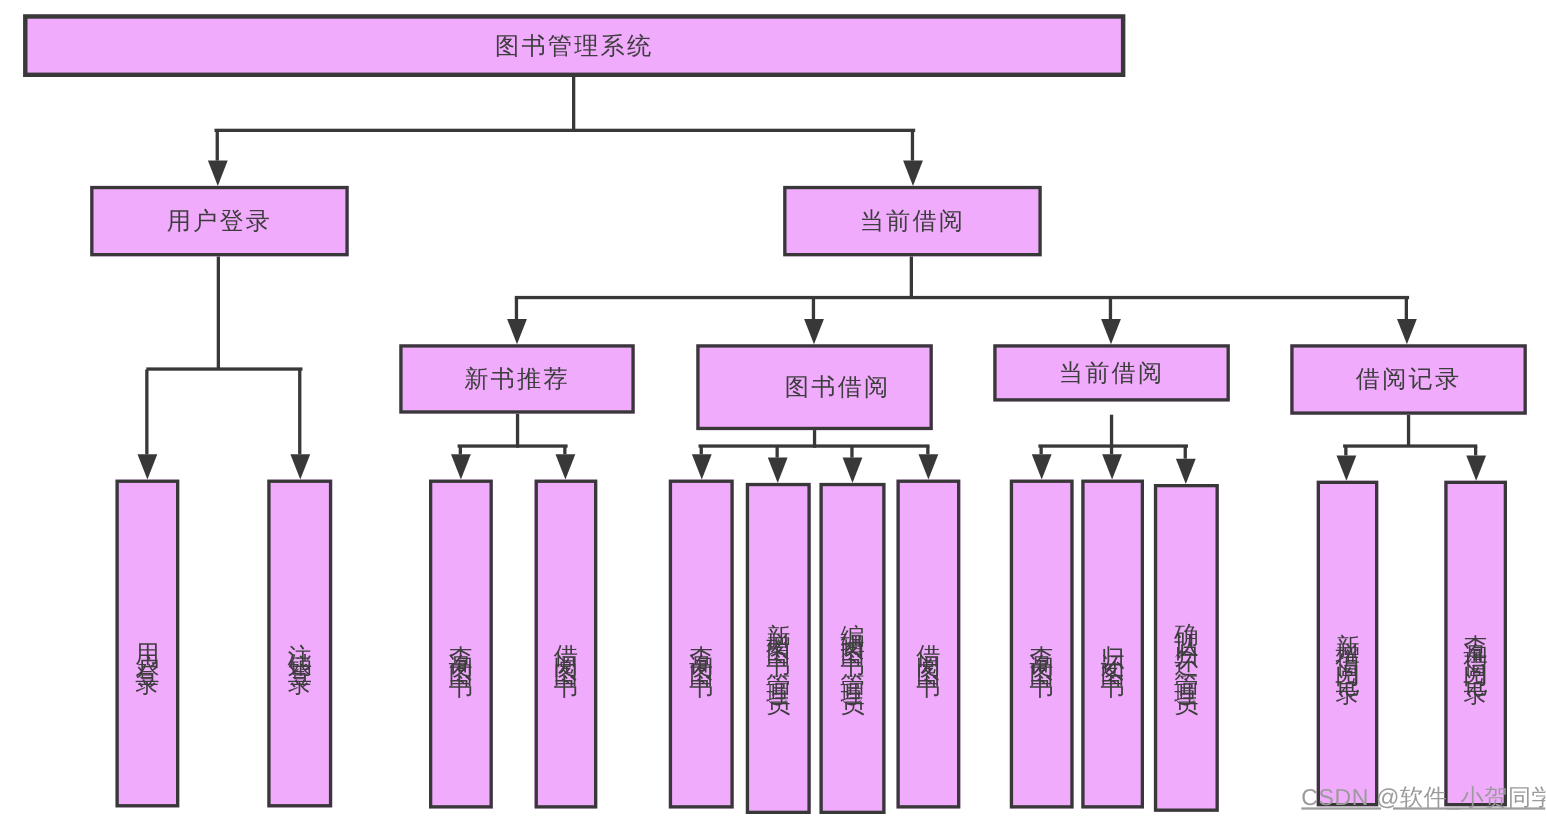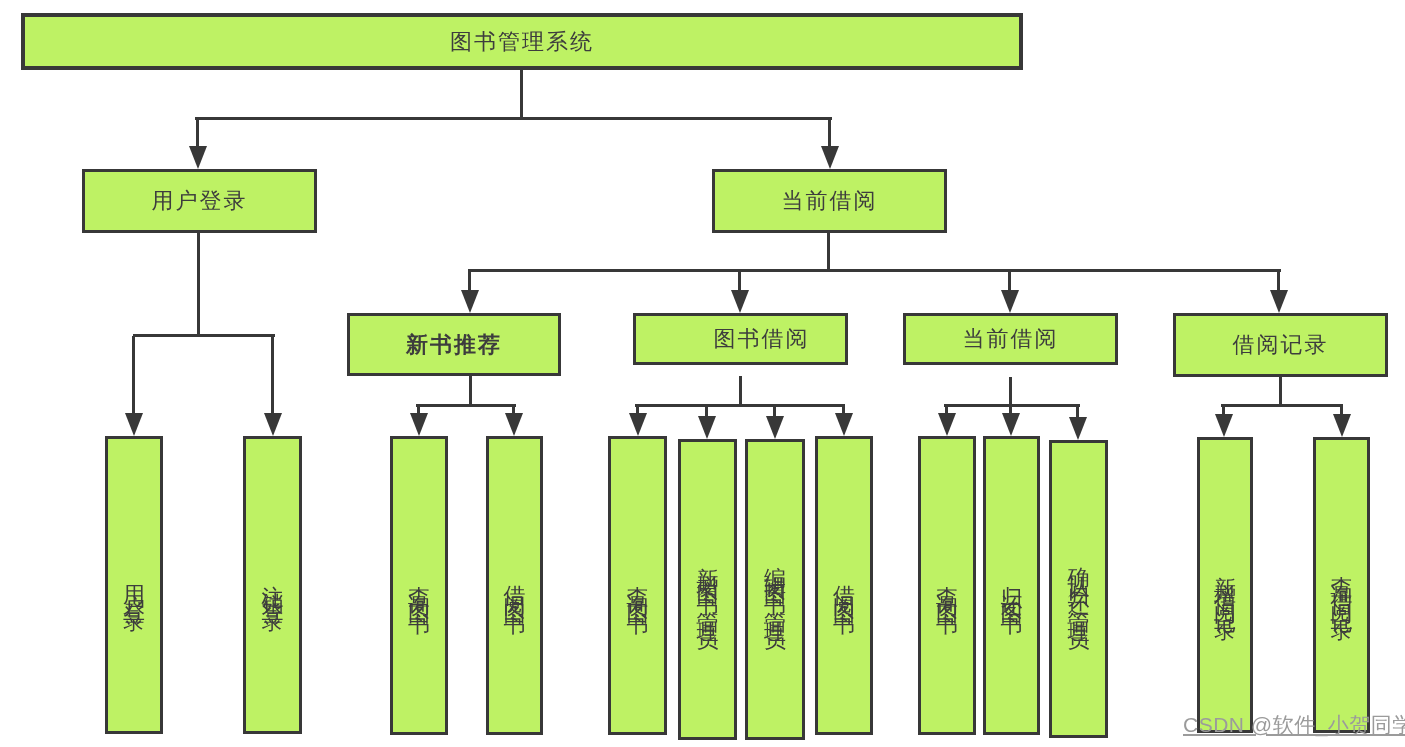--- a/index.html
+++ b/index.html
@@ -6,21 +6,21 @@
   .canvas{
     position:relative;
     width:1405px;height:747px;
     background:#ffffff;
     font-family:"Liberation Sans","DejaVu Sans",sans-serif;
     overflow:hidden;
   }
   
   .node{
     position:absolute;box-sizing:border-box;
-    background:#bef264;border:3px solid #383838;
+    background:#f0abfc;border:3px solid #383838;
     display:flex;align-items:center;justify-content:center;
     color:#3d3d3d;font-size:22px;letter-spacing:2px;
     z-index:2;white-space:nowrap;
   }
   .node.root{border-width:4px;}
   .vnode{
     writing-mode:vertical-rl;text-orientation:mixed;
     letter-spacing:9px;font-size:22px;white-space:normal;
     line-height:1;
   }
@@ -63,22 +63,22 @@
   <div class="node vnode" style="left:105px;top:436px;width:58px;height:298px;">用户登录</div>
   <div class="node vnode" style="left:243px;top:436px;width:59px;height:298px;">注销登录</div>
 
   <div class="line" style="left:827px;top:233px;width:3px;height:38px;"></div>
   <div class="line" style="left:468px;top:269px;width:813px;height:3px;"></div>
   <div class="arr" style="left:468px;top:271px;height:19px;"></div>
   <div class="arr" style="left:738px;top:271px;height:19px;"></div>
   <div class="arr" style="left:1008px;top:271px;height:19px;"></div>
   <div class="arr" style="left:1277px;top:271px;height:19px;"></div>
 
-  <div class="node" style="left:347px;top:313px;width:214px;height:63px;font-weight:bold;">新书推荐</div>
-  <div class="node" style="left:633px;top:313px;width:215px;height:52px;padding-left:42px;">图书借阅</div>
+  <div class="node" style="left:363px;top:313px;width:214px;height:63px;">新书推荐</div>
+  <div class="node" style="left:633px;top:313px;width:215px;height:78px;padding-left:42px;">图书借阅</div>
   <div class="node" style="left:903px;top:313px;width:215px;height:52px;">当前借阅</div>
   <div class="node" style="left:1173px;top:313px;width:215px;height:64px;">借阅记录</div>
 
   <div class="line" style="left:469px;top:376px;width:3px;height:31px;"></div>
   <div class="line" style="left:416px;top:404px;width:100px;height:3px;"></div>
   <div class="arr" style="left:417px;top:406px;height:7px;"></div>
   <div class="arr" style="left:512px;top:406px;height:7px;"></div>
   <div class="node vnode" style="left:390px;top:436px;width:58px;height:299px;">查询图书</div>
   <div class="node vnode" style="left:486px;top:436px;width:57px;height:299px;">借阅图书</div>
 

